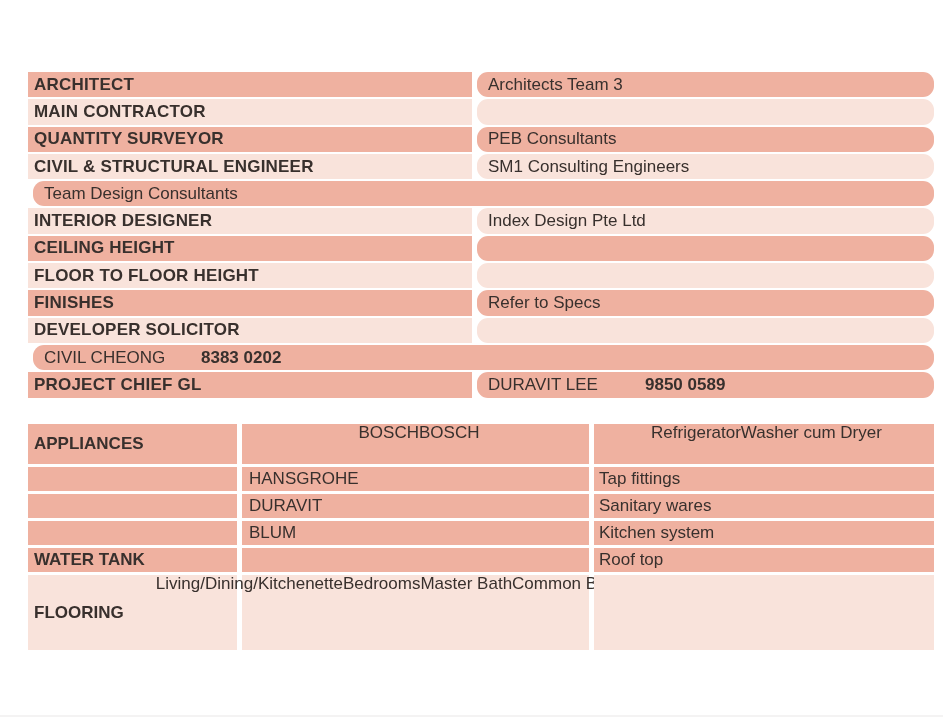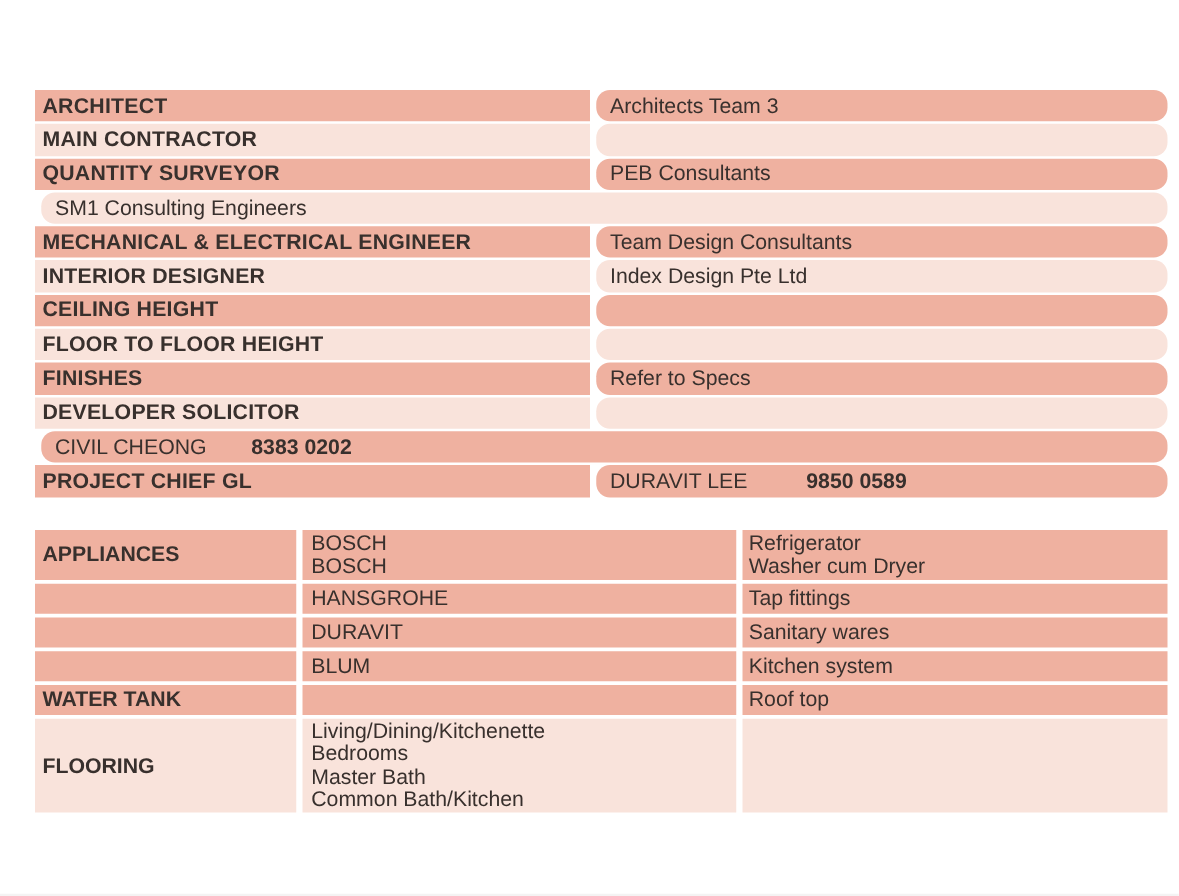--- a/index.html
+++ b/index.html
@@ -39,21 +39,21 @@
     padding-left: 6px; font-weight: bold; font-size: 17px; white-space: nowrap;
   }
   .t2-c2 {
     width: 347px; margin-left: 5px; display: flex; align-items: center;
     padding-left: 7px; font-size: 17px;
   }
   .t2-c3 {
     width: 340px; margin-left: 5px; display: flex; align-items: center;
     padding-left: 5px; font-size: 17px;
   }
-  .multi { flex-direction: column; align-items: flex-start; justify-content: center; }
+  .multi { flex-direction: row; align-items: flex-start; justify-content: center; }
   .multi div { line-height: 18.5px; white-space: nowrap; }
 
   .bottom-edge {
     position: absolute; left: 0; bottom: 0; width: 100%; height: 2px;
     background: #f4f3f3;
   }
 </style>
 </head>
 <body>
 
@@ -70,25 +70,25 @@
       <div class="t1-label light">MAIN CONTRACTOR</div>
       <div class="t1-value light"></div>
     </div>
 
     <div class="t1-row">
       <div class="t1-label dark">QUANTITY SURVEYOR</div>
       <div class="t1-value dark">PEB Consultants</div>
     </div>
 
     <div class="t1-row">
+      <div class="t1-label light">CIVIL &amp; STRUCTURAL ENGINEER</div>
       <div class="t1-value light">SM1 Consulting Engineers</div>
     </div>
 
     <div class="t1-row">
-      <div class="t1-label dark">MECHANICAL &amp; ELECTRICAL ENGINEER</div>
       <div class="t1-value dark">Team Design Consultants</div>
     </div>
 
     <div class="t1-row">
       <div class="t1-label light">INTERIOR DESIGNER</div>
       <div class="t1-value light">Index Design Pte Ltd</div>
     </div>
 
     <div class="t1-row">
       <div class="t1-label dark">CEILING HEIGHT</div>

